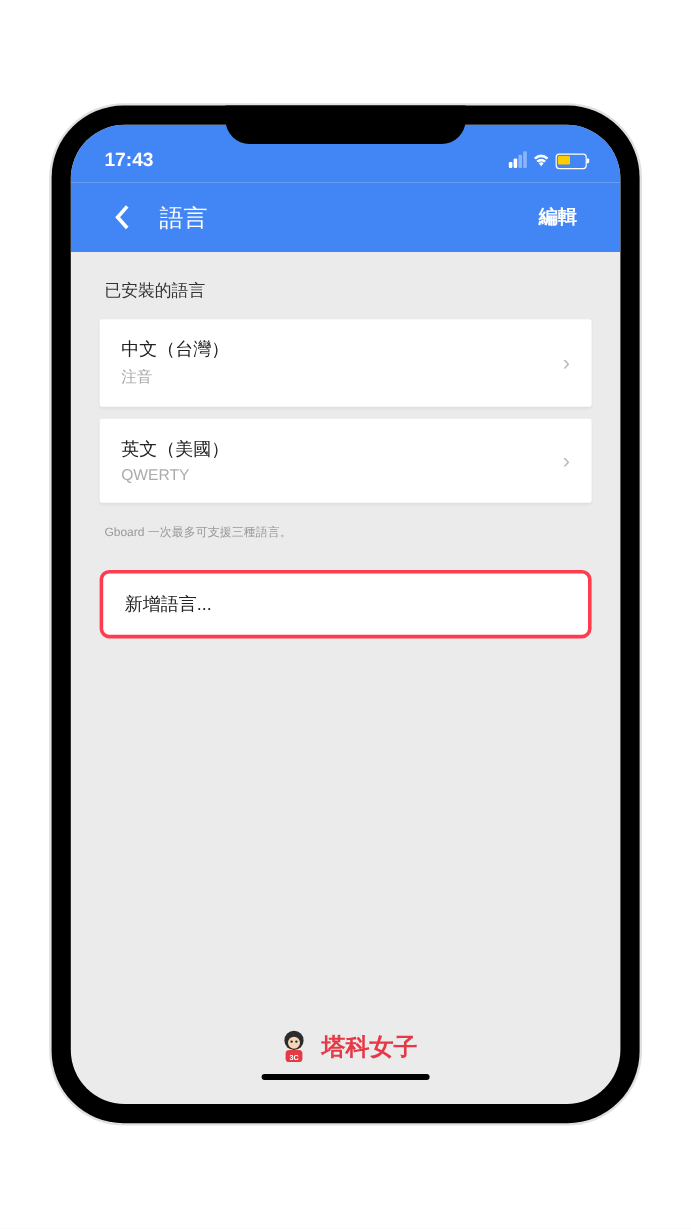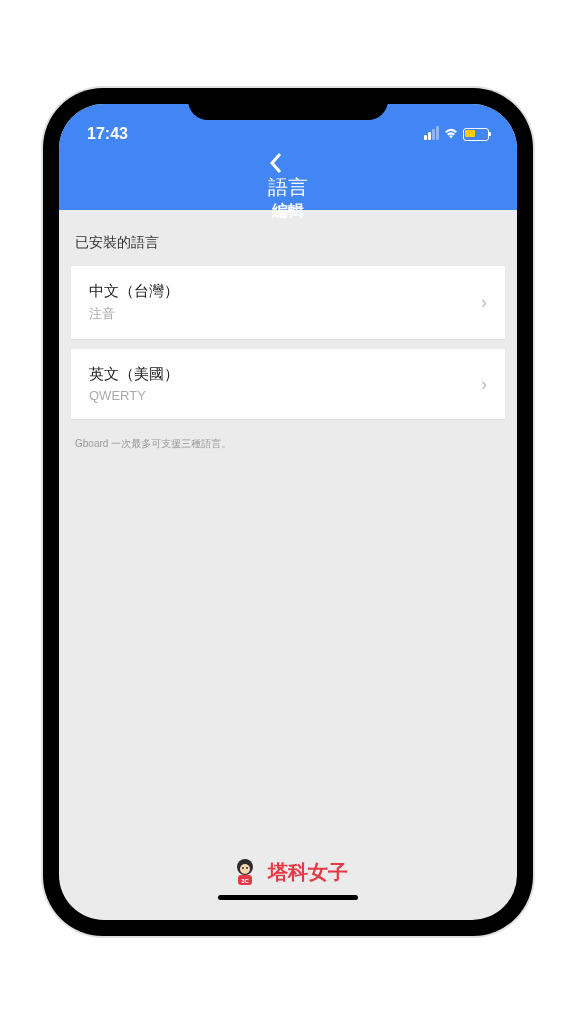--- a/index.html
+++ b/index.html
@@ -124,21 +124,20 @@
       border-radius: 1px;
     }
     
     .nav-bar {
       height: 58px;
       background: #4285f4;
       display: flex;
       align-items: center;
       padding: 0 36px;
       color: #fff;
-      flex-direction: column;
     }
     
     .back-btn {
       font-size: 28px;
       margin-right: 24px;
       cursor: pointer;
       display: flex;
       align-items: center;
     }
     
@@ -149,21 +148,21 @@
     }
     
     .edit-btn {
       font-size: 16px;
       font-weight: 700;
       cursor: pointer;
       text-align: center;
     }
     
     .content {
-      padding: 24px 12px;
+      padding: 24px 24px;
     }
     
     .section-header {
       font-size: 14px;
       color: #333;
       font-weight: 500;
       margin-bottom: 14px;
       padding-left: 4px;
     }
     
@@ -298,20 +297,23 @@
       <div class="language-card">
         <div class="language-info">
           <div class="language-name">英文（美國）</div>
           <div class="language-layout">QWERTY</div>
         </div>
         <div class="chevron">›</div>
       </div>
 
       <div class="hint-text">Gboard 一次最多可支援三種語言。</div>
 
+      <div class="add-language-card">
+        <span>新增語言...</span>
+      </div>
     </div>
 
     <div class="bottom-area">
       <div class="watermark">
         <svg class="watermark-icon" viewBox="0 0 34 34">
           <circle cx="17" cy="12" r="8" fill="#2c2c2c"></circle>
           <circle cx="17" cy="14" r="5" fill="#f5d5b5"></circle>
           <circle cx="15" cy="13" r="1" fill="#2c2c2c"></circle>
           <circle cx="19" cy="13" r="1" fill="#2c2c2c"></circle>
           <rect x="10" y="20" width="14" height="10" rx="3" fill="#e63946"></rect>

